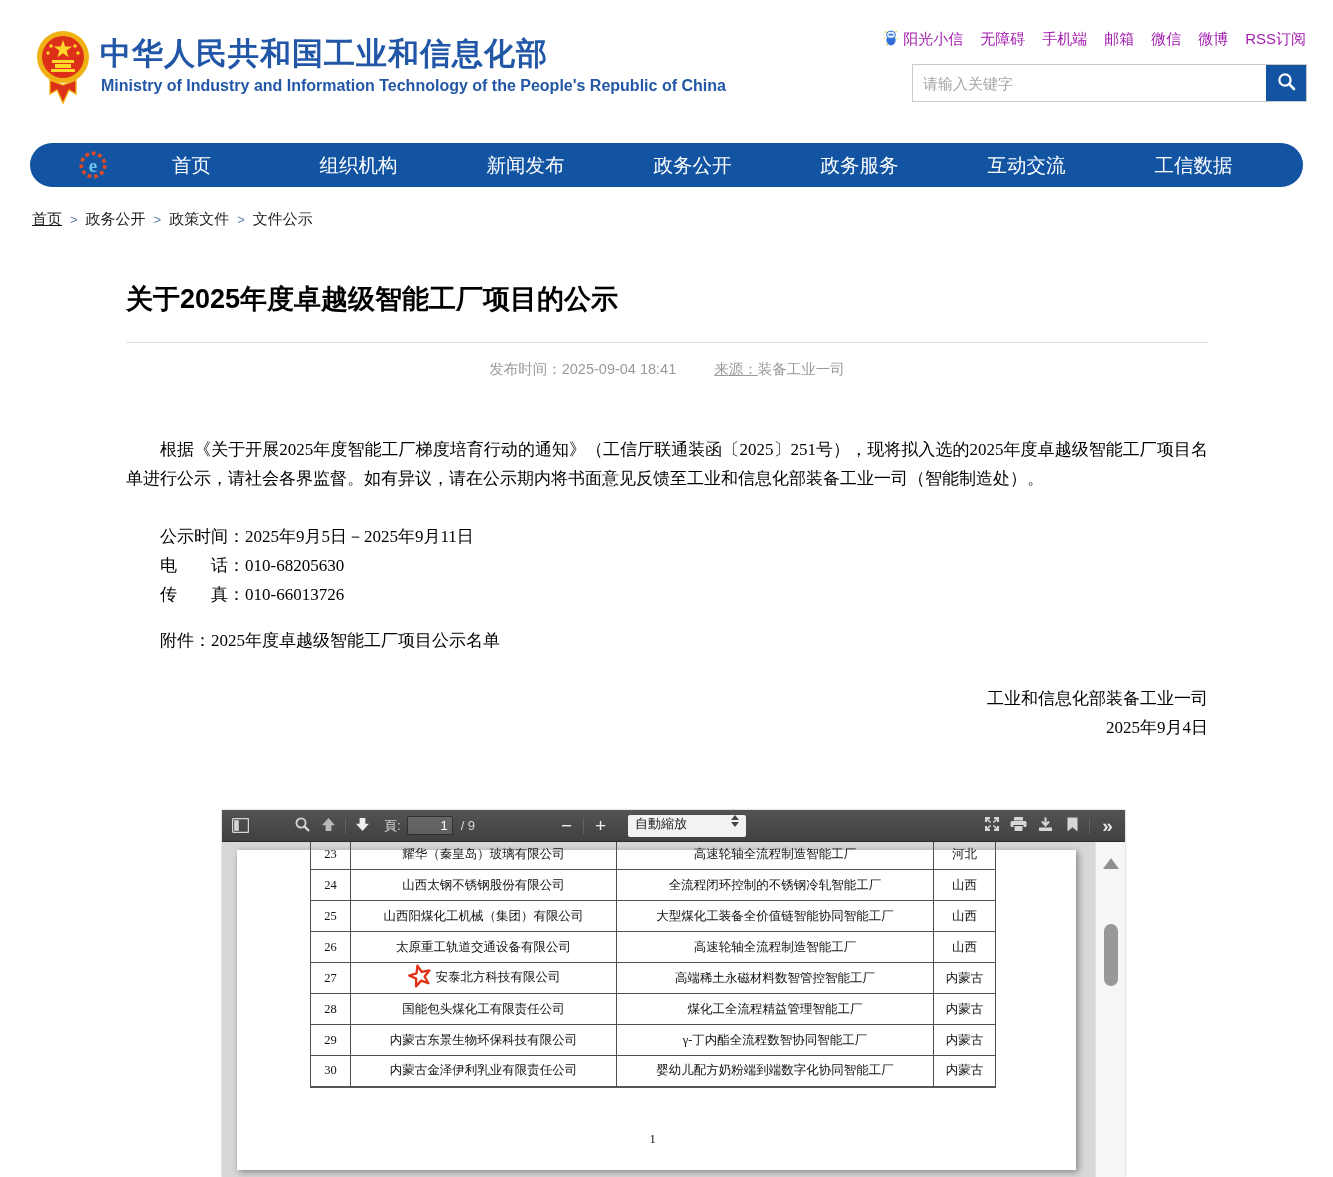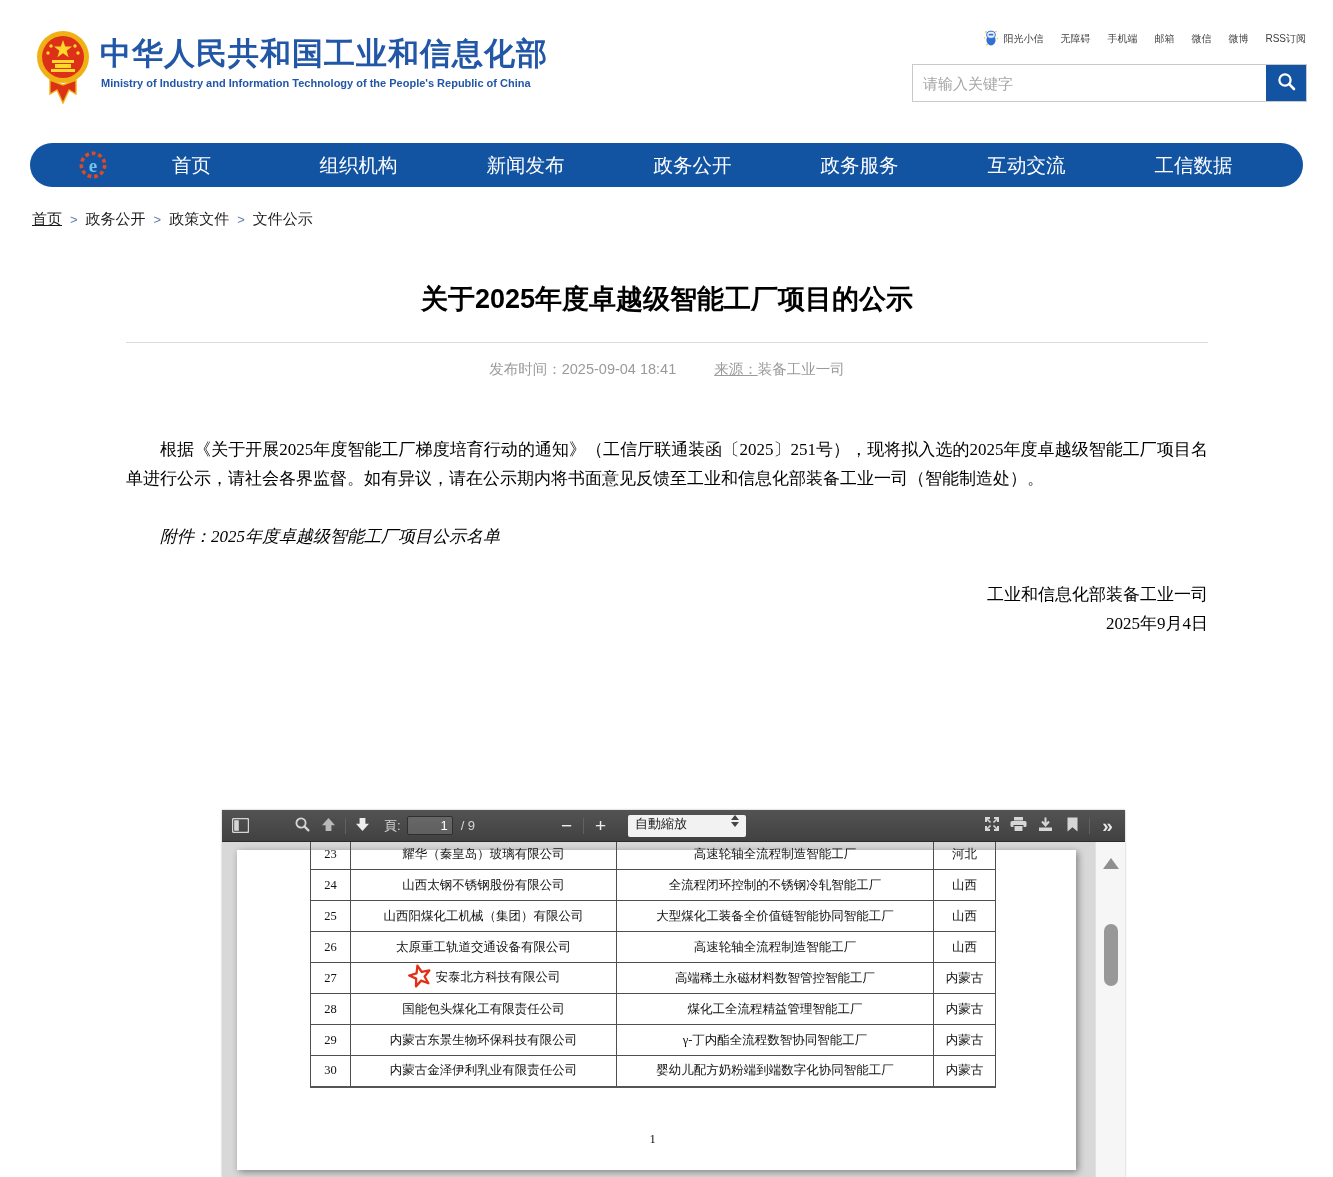--- a/index.html
+++ b/index.html
@@ -6,24 +6,24 @@
   html,body { background:#fff; }
   body {
     width:1333px; height:1177px; position:relative; overflow:hidden;
     font-family:"Liberation Sans","DejaVu Sans",sans-serif; color:#222;
   }
 
   
   .emblem { position:absolute; left:36px; top:30px; width:54px; height:74px; }
   .site-title { position:absolute; left:100px; top:33px; font-size:31px; font-weight:bold;
     color:#2157a6; letter-spacing:1px; white-space:nowrap; }
-  .site-subtitle { position:absolute; left:101px; top:77px; font-size:11px; font-weight:bold;
+  .site-subtitle { position:absolute; left:101px; top:77px; font-size:16px; font-weight:bold;
     color:#2157a6; white-space:nowrap; }
   .quick-links { position:absolute; top:29px; right:27px; display:flex; align-items:center;
-    gap:17px; font-size:10px; color:#404040; }
+    gap:17px; font-size:15px; color:#a21caf; }
   .quick-link { cursor:pointer; display:flex; align-items:center; gap:4px; white-space:nowrap; }
   .search-bar { position:absolute; top:64px; right:26px; width:395px; height:38px;
     border:1px solid #c9c9c9; display:flex; background:#fff; }
   .search-input { flex:1; border:none; outline:none; padding:0 10px; font-size:15px; color:#a21caf;
     font-family:inherit; }
   .search-input::placeholder { color:#a5a5a5; }
   .search-btn { width:40px; background:#1254a2; border:none; display:flex; align-items:center;
     justify-content:center; cursor:pointer; }
 
   
@@ -36,30 +36,30 @@
 
   
   .breadcrumb { position:absolute; top:210px; left:32px; font-size:15px; color:#1a1a1a;
     display:flex; align-items:center; }
   .crumb { cursor:pointer; }
   .crumb.home { text-decoration:underline; }
   .crumb-sep { color:#5f7fa8; margin:0 8px; font-size:13px; }
 
   
   .article { position:absolute; top:281px; left:126px; width:1082px; }
-  .article-title { text-align:center; font-size:27px; font-weight:bold; color:#000; }
+  .article-title { font-size:27px; font-weight:bold; color:#000; }
   .article-divider { border:none; border-top:1px solid #dcdcdc; margin:25px 0 0; }
   .article-meta { text-align:center; margin-top:17px; font-size:14.5px; color:#9a9a9a; }
   .meta-src { margin-left:34px;text-decoration:underline; }
   .article-body { margin-top:56px; font-family:"Liberation Serif","DejaVu Serif",serif;
     font-size:17px; line-height:29px; color:#000; }
   .intro { text-indent:2em; text-align:justify; }
   .info-lines { margin-top:29px; }
   .info-line { text-indent:2em; }
-  .attachment { margin-top:29px; text-indent:2em; cursor:pointer;font-style:italic; }
+  .attachment { margin-top:17px; text-indent:2em; cursor:pointer; }
   .signature { margin-top:29px; text-align:right; }
   .sign-date { text-align:right; }
 
   
   .pdf-viewer { position:absolute; left:222px; top:810px; width:903px; height:367px;
     box-shadow:0 0 2px rgba(0,0,0,.3); }
   .pdf-toolbar { height:32px; background:linear-gradient(#535353,#414141);
     border-bottom:1px solid #2c2c2c; display:flex; align-items:center; padding:0 5px;
     color:#d6d6d6; font-size:13px; }
   .tb-btn { width:27px; height:25px; display:flex; align-items:center; justify-content:center;
@@ -195,20 +195,25 @@
 <div class="article">
   <div class="article-title">关于2025年度卓越级智能工厂项目的公示</div>
   <hr class="article-divider">
   <div class="article-meta">
     <span>发布时间：</span><span>2025-09-04 18:41</span>
     <span class="meta-src">来源：</span><span>装备工业一司</span>
   </div>
 
   <div class="article-body">
     <p class="intro">根据《关于开展2025年度智能工厂梯度培育行动的通知》（工信厅联通装函〔2025〕251号），现将拟入选的2025年度卓越级智能工厂项目名单进行公示，请社会各界监督。如有异议，请在公示期内将书面意见反馈至工业和信息化部装备工业一司（智能制造处）。</p>
+    <div class="info-lines">
+      <div class="info-line">公示时间：2025年9月5日－2025年9月11日</div>
+      <div class="info-line">电　　话：010-68205630</div>
+      <div class="info-line">传　　真：010-66013726</div>
+    </div>
     <div class="attachment">附件：2025年度卓越级智能工厂项目公示名单</div>
     <div class="signature">工业和信息化部装备工业一司</div>
     <div class="sign-date">2025年9月4日</div>
   </div>
 </div>
 
 <div class="pdf-viewer">
   <div class="pdf-toolbar">
     <span class="tb-btn">
       <svg width="17" height="15">

